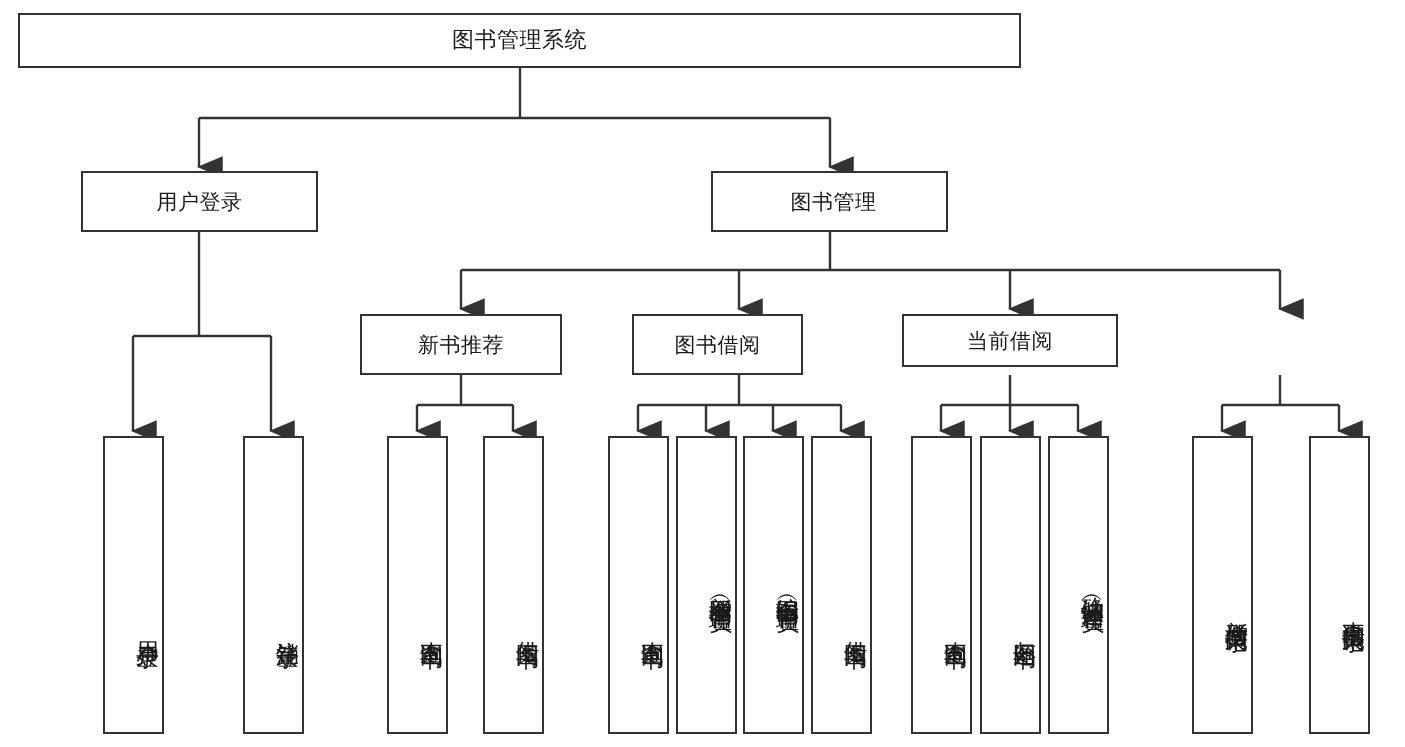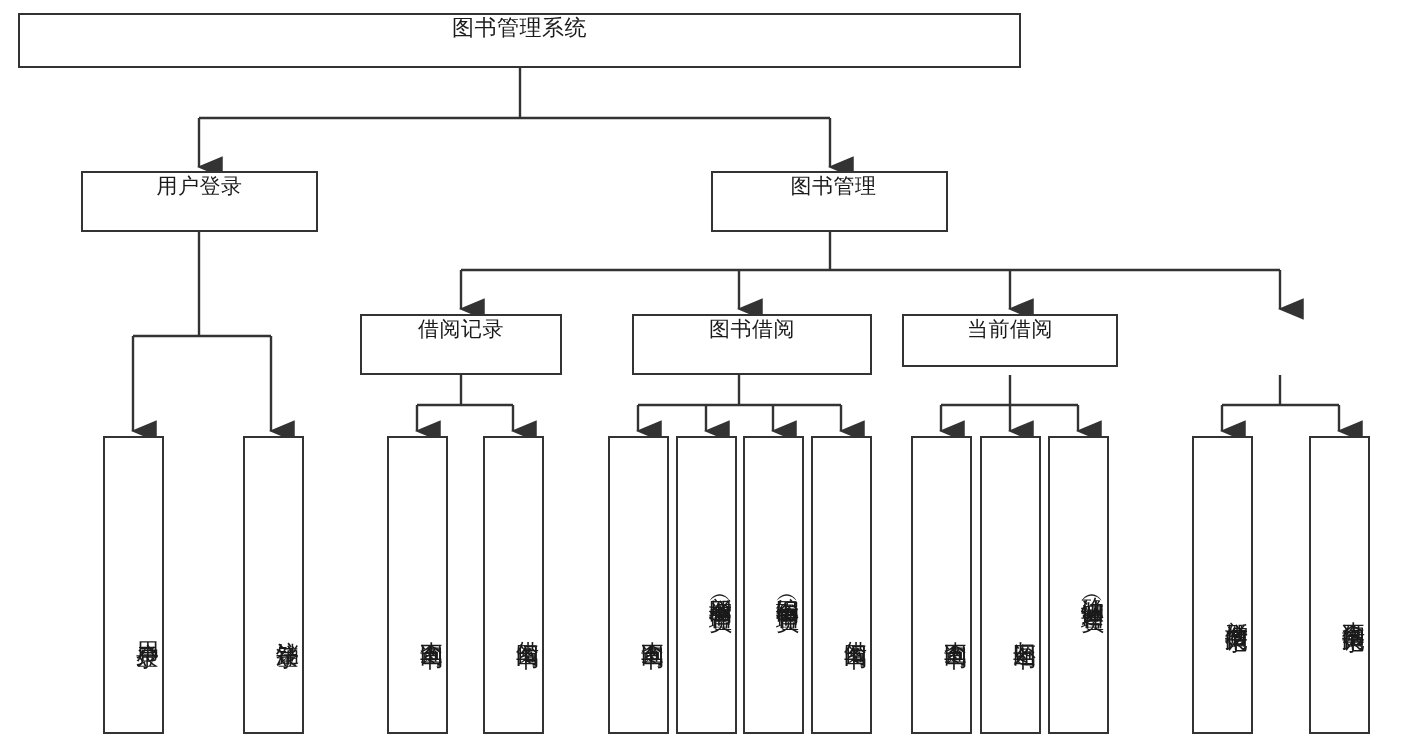--- a/index.html
+++ b/index.html
@@ -25,20 +25,21 @@
     width: 1405px;
     height: 747px;
     pointer-events: none;
   }
   .node {
     position: absolute;
     box-sizing: border-box;
     border: 2px solid #333333;
     background: #ffffff;
     display: flex;
+    align-items: center;
     justify-content: center;
     color: #1a1a1a;
   }
   
   .node.horiz {
     font-size: 21px;
     line-height: 1.2;
     letter-spacing: 0.5px;
     white-space: nowrap;
   }
@@ -136,23 +137,23 @@
   </div>
 
   <div class="node horiz" style="left:81px; top:171px; width:237px; height:61px;">
     <span>用户登录</span>
   </div>
   <div class="node horiz" style="left:711px; top:171px; width:237px; height:61px;padding-left:8px;">
     <span>图书管理</span>
   </div>
 
   <div class="node horiz" style="left:360px; top:314px; width:202px; height:61px;">
-    <span>借阅记录</span>
-  </div>
-  <div class="node horiz" style="left:632px; top:314px; width:240px; height:61px;">
+    <span>新书推荐</span>
+  </div>
+  <div class="node horiz" style="left:632px; top:314px; width:171px; height:61px;">
     <span>图书借阅</span>
   </div>
   <div class="node horiz" style="left:902px; top:314px; width:216px; height:53px;">
     <span>当前借阅</span>
   </div>
 
   <div class="node vert" style="left:103px; top:436px; width:61px; height:298px; padding-top:84px;">
     <span class="vtext">用户登录</span>
   </div>
   <div class="node vert" style="left:243px; top:436px; width:61px; height:298px; padding-top:84px;">

